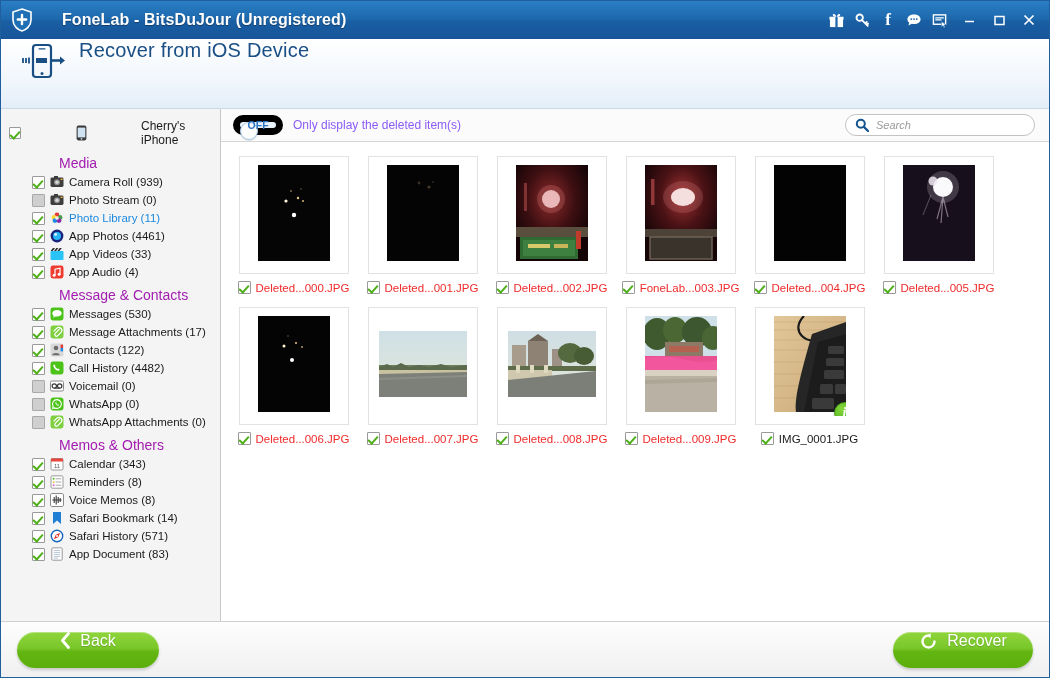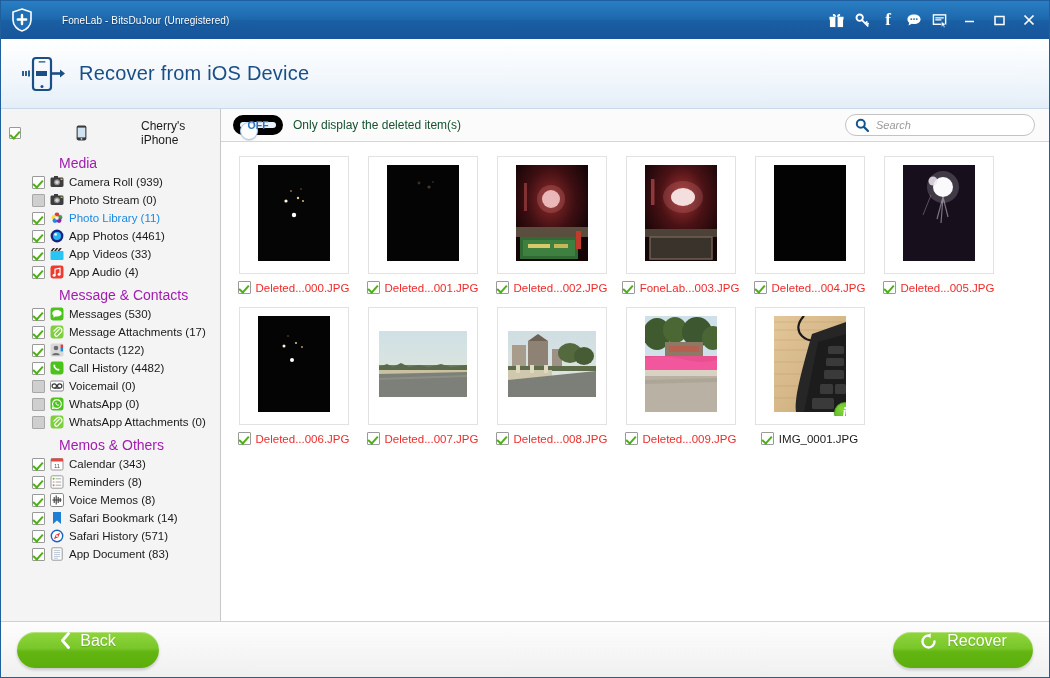--- a/index.html
+++ b/index.html
@@ -29,22 +29,22 @@
     flex: 0 0 38px;
     position: relative;
   }
   .app-logo {
     width: 22px; height: 24px;
     margin-right: 9px;
     display: flex; align-items: center; justify-content: center;
     flex: 0 0 22px;
   }
   .title-text {
-    font-size: 10px;
-    font-weight: normal;
+    font-size: 16px;
+    font-weight: bold;
     letter-spacing: 0.1px;
     text-shadow: 0 1px 1px rgba(0,0,0,0.35);
     white-space: nowrap;
     padding-left: 20px;
   }
   .title-spacer { flex: 1 1 auto; }
   .title-icons { display: flex; align-items: center; gap: 0px; }
   .ticon {
     width: 26px; height: 30px;
     display: flex; align-items: center; justify-content: center;
@@ -59,21 +59,20 @@
     margin-left: 2px;
   }
 
   
   .header {
     height: 70px;
     flex: 0 0 70px;
     background: linear-gradient(to bottom, #ffffff 0%, #f2f7fc 55%, #e4eef8 100%);
     border-bottom: 1px solid #c9d9e8;
     display: flex;
-    align-items: center;
     padding-left: 20px;
   }
   .header-icon {
     width: 46px; height: 44px;
     display: flex; align-items: center; justify-content: center;
     margin-right: 12px;
   }
   .header-title {
     font-size: 20px;
     color: #1a4f86;
@@ -198,21 +197,21 @@
   }
   .toggle .tg-label {
     position: absolute; right: 7px;
     font-size: 10.5px; font-weight: bold;
     color: #2b74c0;
     letter-spacing: 0.2px;
   }
   .toolbar-label {
     margin-left: 10px;
     font-size: 12px;
-    color: #14532d;
+    color: #8b5cf6;
   }
   .toolbar-spacer { flex: 1 1 auto; }
   .search-box {
     width: 190px; height: 22px;
     border: 1px solid #c3c3c3;
     border-radius: 11px;
     background: #fff;
     display: flex; align-items: center;
     padding: 0 8px 0 9px;
     flex: 0 0 190px;

